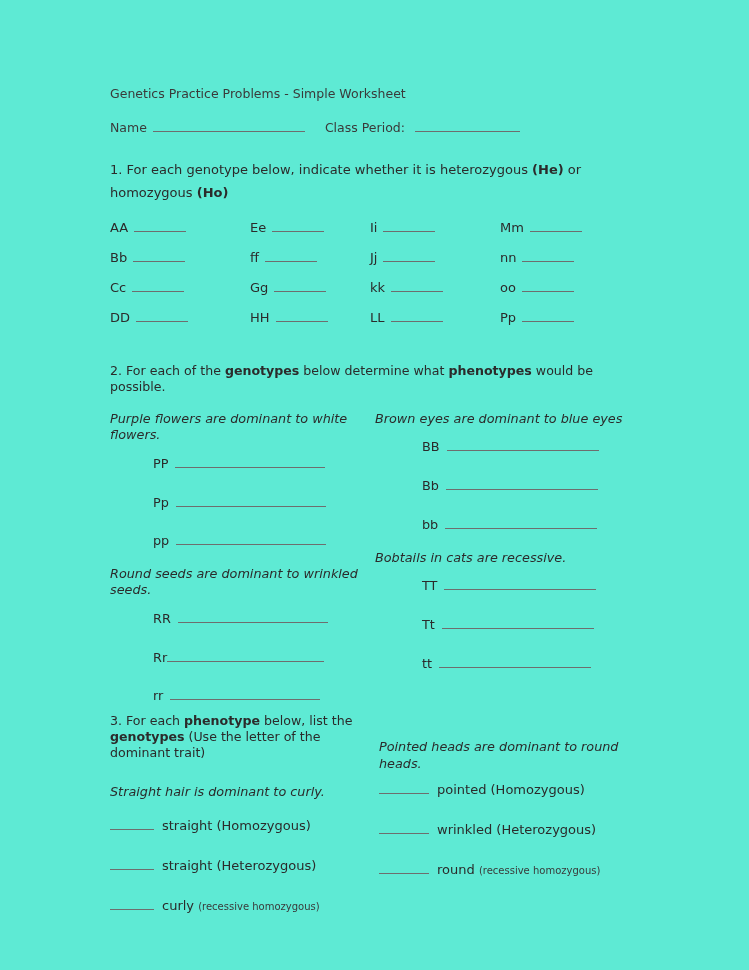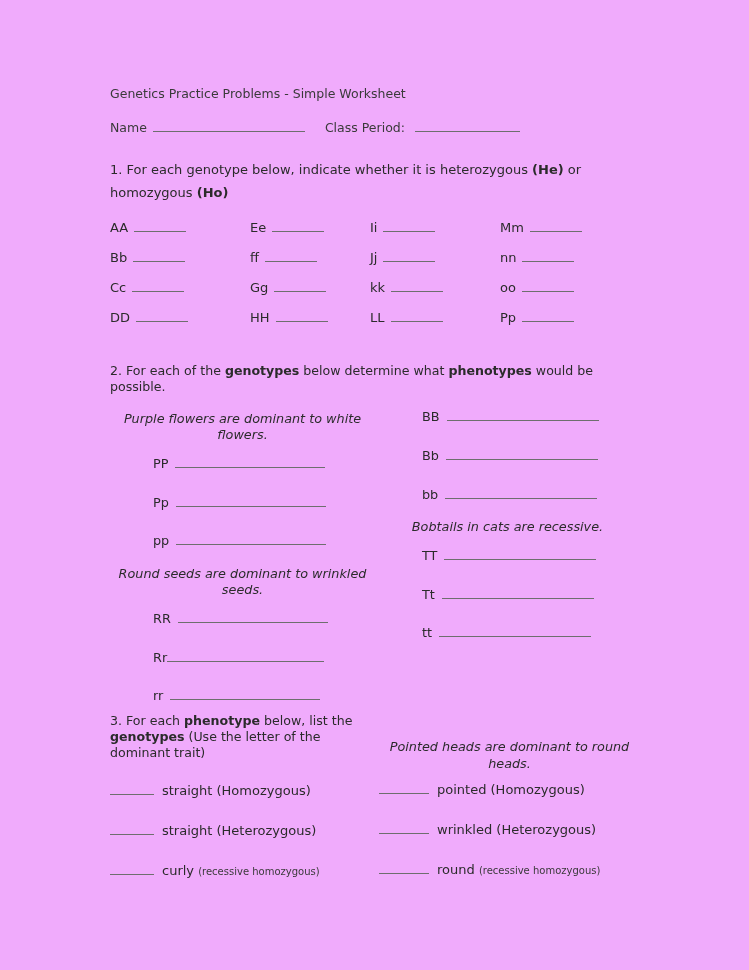--- a/index.html
+++ b/index.html
@@ -4,21 +4,21 @@
 <style>
   html, body {
     margin: 0;
     padding: 0;
     background: #ffffff;
   }
   .page {
     position: relative;
     width: 749px;
     height: 970px;
-    background: #f0abfc;
+    background: #5eead4;
     font-family: "DejaVu Sans", "Liberation Sans", sans-serif;
     color: #2b2b2b;
     overflow: hidden;
   }
   .sheet {
     position: absolute;
     left: 110px;
     top: 86px;
     width: 530px;
   }
@@ -85,21 +85,20 @@
   }
   .col-left { width: 265px; }
   .col-right { width: 265px; }
 
   .trait {
     font-style: italic;
     font-size: 12.8px;
     line-height: 1.28;
     margin: 0 0 14px 0;
     color: #2b2b2b;
-    text-align: center;
   }
 
   .allele-row {
     font-size: 12.8px;
     line-height: 1;
     margin: 0 0 26px 0;
     padding-left: 43px;
     white-space: nowrap;
   }
   .allele-row .rule { width: 150px; margin-left: 7px; }
@@ -183,39 +182,41 @@
         <div class="allele-row" style="margin-bottom:18px;"><span>pp</span><span class="rule"></span></div>
 
         <div class="trait">Round seeds are dominant to wrinkled seeds.</div>
         <div class="allele-row"><span>RR</span><span class="rule"></span></div>
         <div class="allele-row nogap"><span>Rr</span><span class="rule"></span></div>
         <div class="allele-row" style="margin-bottom:10px;"><span>rr</span><span class="rule"></span></div>
 
       </div>
       <div class="col-right">
 
+        <div class="trait">Brown eyes are dominant to blue eyes</div>
         <div class="allele-row right"><span>BB</span><span class="rule"></span></div>
         <div class="allele-row right"><span>Bb</span><span class="rule"></span></div>
         <div class="allele-row right" style="margin-bottom:18px;"><span>bb</span><span class="rule"></span></div>
 
         <div class="trait">Bobtails in cats are recessive.</div>
         <div class="allele-row right"><span>TT</span><span class="rule"></span></div>
         <div class="allele-row right"><span>Tt</span><span class="rule"></span></div>
         <div class="allele-row right" style="margin-bottom:10px;"><span>tt</span><span class="rule"></span></div>
 
       </div>
     </div>
 
     <div class="two-col">
       <div class="col-left">
 
         <div class="qheading tight" style="margin-bottom:22px;">
           <span>3.  For each </span><b>phenotype</b><span> below, list the </span><b>genotypes</b><span> (Use the letter of the dominant trait)</span>
         </div>
 
+        <div class="trait" style="margin-bottom:19px;">Straight hair is dominant to curly.</div>
 
         <div class="blank-row"><span class="rule"></span><span>straight (Homozygous)</span></div>
         <div class="blank-row"><span class="rule"></span><span>straight (Heterozygous)</span></div>
         <div class="blank-row"><span class="rule"></span><span>curly </span><span class="small">(recessive homozygous)</span></div>
 
       </div>
       <div class="col-right q3-right-pad">
 
         <div class="trait" style="margin-top:26px;margin-bottom:11px;">Pointed heads are dominant to round heads.</div>
 

